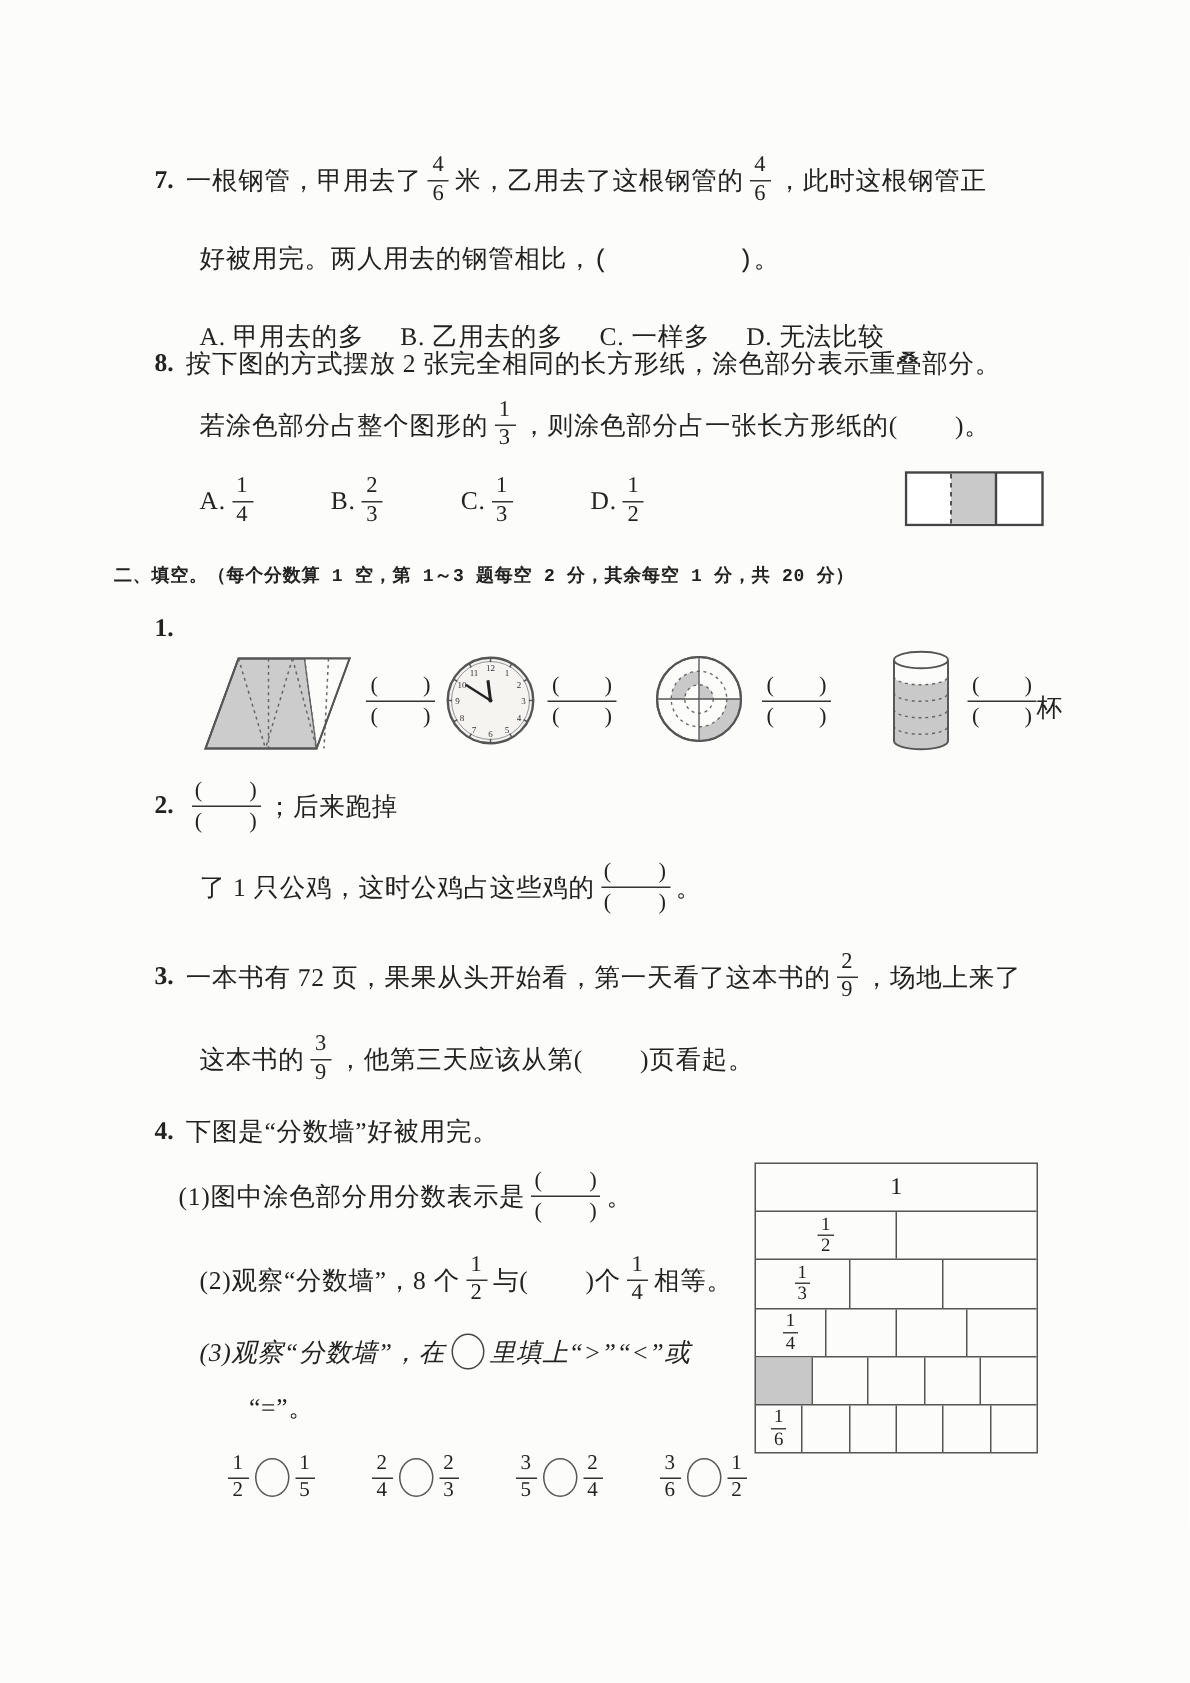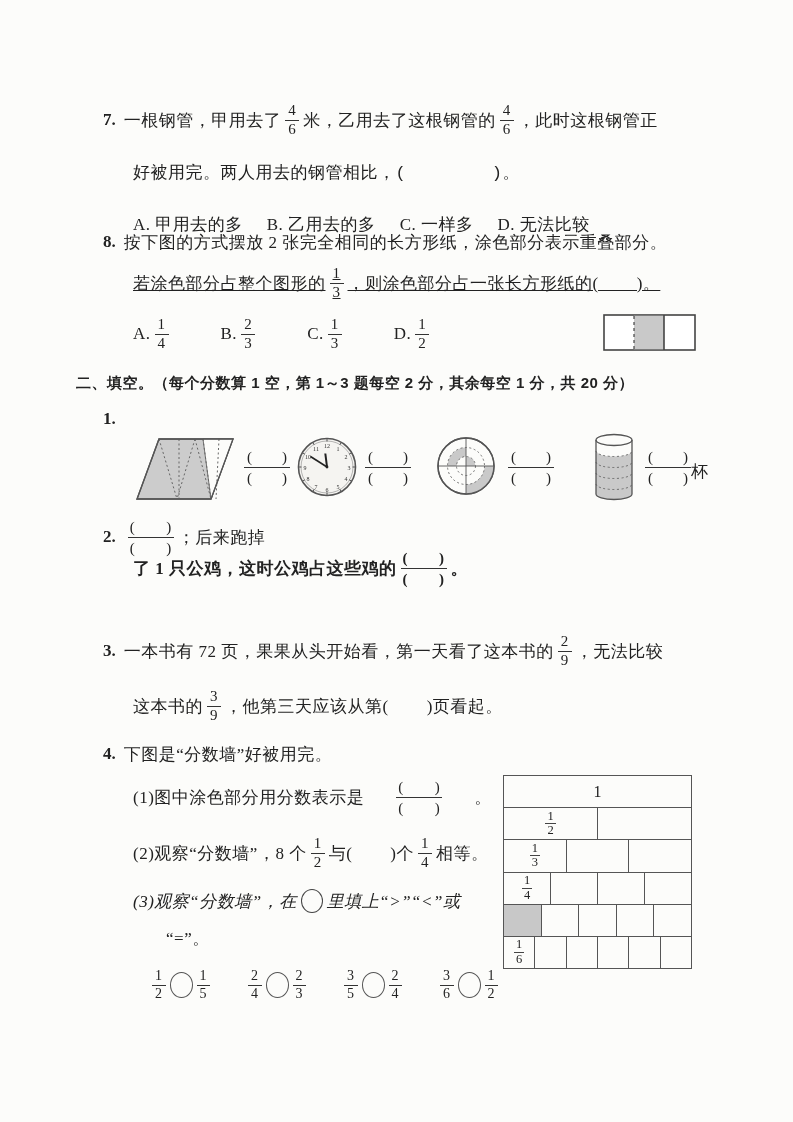--- a/index.html
+++ b/index.html
@@ -1,21 +1,21 @@
 <!DOCTYPE html>
 <html><head>
 <meta charset="utf-8">
 <style>
   html,body{margin:0;padding:0;background:#ffffff;}
   .page{position:relative;width:793px;height:1122px;background:#fcfcfa;overflow:hidden;
         font-family:"Liberation Serif","DejaVu Serif",serif;color:#222;}
   .line{position:absolute;display:flex;align-items:center;font-size:17px;letter-spacing:0.5px;}
   .t{white-space:pre-wrap;}
   .qno{font-weight:bold;margin-right:8px;letter-spacing:0;}
-  .sechead{font-family:Liberation Sans, sans-serif;font-weight:bold;font-size:15px;letter-spacing:0.5px;}
+  .sechead{font-family:Liberation Mono, monospace;font-weight:bold;font-size:12px;letter-spacing:0.5px;}
   
   .frac{display:inline-flex;flex-direction:column;align-items:center;line-height:1.15;
         font-size:15px;margin:0 4px;vertical-align:middle;}
   .frac .fn{padding:0 3px;border-bottom:1.2px solid #333;}
   .frac .fd{padding:0 3px;}
   .frac.sm{font-size:14px;margin:0 2px;}
   .wfrac{display:inline-flex;flex-direction:column;align-items:center;line-height:1.1;font-size:12.5px;}
   .wfrac .fn{padding:0 2px;border-bottom:1px solid #444;}
   
   .blankfrac{display:inline-flex;flex-direction:column;align-items:center;font-size:15px;line-height:1.2;margin:0 4px;}
@@ -61,21 +61,21 @@
     <span class="t">A. 甲用去的多</span>
     <span class="t">B. 乙用去的多</span>
     <span class="t">C. 一样多</span>
     <span class="t">D. 无法比较</span>
   </div>
 
   <div class="line" style="left:103px;top:228px;height:28px;">
     <span class="qno">8.</span>
     <span class="t">按下图的方式摆放 2 张完全相同的长方形纸，涂色部分表示重叠部分。</span>
   </div>
-  <div class="line" style="left:133px;top:258px;height:50px;text-decoration:underline;">
+  <div class="line" style="left:133px;top:258px;height:50px;">
     <span class="t">若涂色部分占整个图形的</span>
     <span class="frac">
         <span class="fn">1</span>
         <span class="fd">3</span>
       </span>
     <span class="t">，则涂色部分占一张长方形纸的(        )。</span>
   </div>
   <div class="line" style="left:133px;top:311px;height:46px;gap:48px;">
     <span class="cmp">
         <span class="t">A.</span>
@@ -221,53 +221,53 @@
 
   <div class="line" style="left:103px;top:512px;height:50px;">
     <span class="qno">2.</span>
     <span class="blankfrac">
         <span>(　　)</span>
         <span class="bar"></span>
         <span>(　　)</span>
       </span>
     <span class="t">；后来跑掉</span>
   </div>
-  <div class="line" style="left:133px;top:543px;height:50px;font-weight:bold;">
+  <div class="line" style="left:133px;top:566px;height:50px;">
     <span class="t">了 1 只公鸡，这时公鸡占这些鸡的</span>
     <span class="blankfrac">
         <span>(　　)</span>
         <span class="bar"></span>
         <span>(　　)</span>
       </span>
     <span class="t">。</span>
   </div>
 
   <div class="line" style="left:103px;top:626px;height:50px;">
     <span class="qno">3.</span>
     <span class="t">一本书有 72 页，果果从头开始看，第一天看了这本书的</span>
     <span class="frac">
         <span class="fn">2</span>
         <span class="fd">9</span>
       </span>
-    <span class="t">，无法比较</span>
+    <span class="t">，场地上来了</span>
   </div>
   <div class="line" style="left:133px;top:681px;height:50px;">
     <span class="t">这本书的</span>
     <span class="frac">
         <span class="fn">3</span>
         <span class="fd">9</span>
       </span>
     <span class="t">，他第三天应该从第(        )页看起。</span>
   </div>
 
   <div class="line" style="left:103px;top:740px;height:28px;">
     <span class="qno">4.</span>
     <span class="t">下图是“分数墙”好被用完。</span>
   </div>
-  <div class="line" style="left:133px;top:772px;height:50px;gap:28px;">
+  <div class="line" style="left:119px;top:772px;height:50px;">
     <span class="t">(1)图中涂色部分用分数表示是</span>
     <span class="blankfrac">
         <span>(　　)</span>
         <span class="bar"></span>
         <span>(　　)</span>
       </span>
     <span class="t">。</span>
   </div>
   <div class="line" style="left:133px;top:828px;height:50px;">
     <span class="t">(2)观察“分数墙”，8 个</span>

